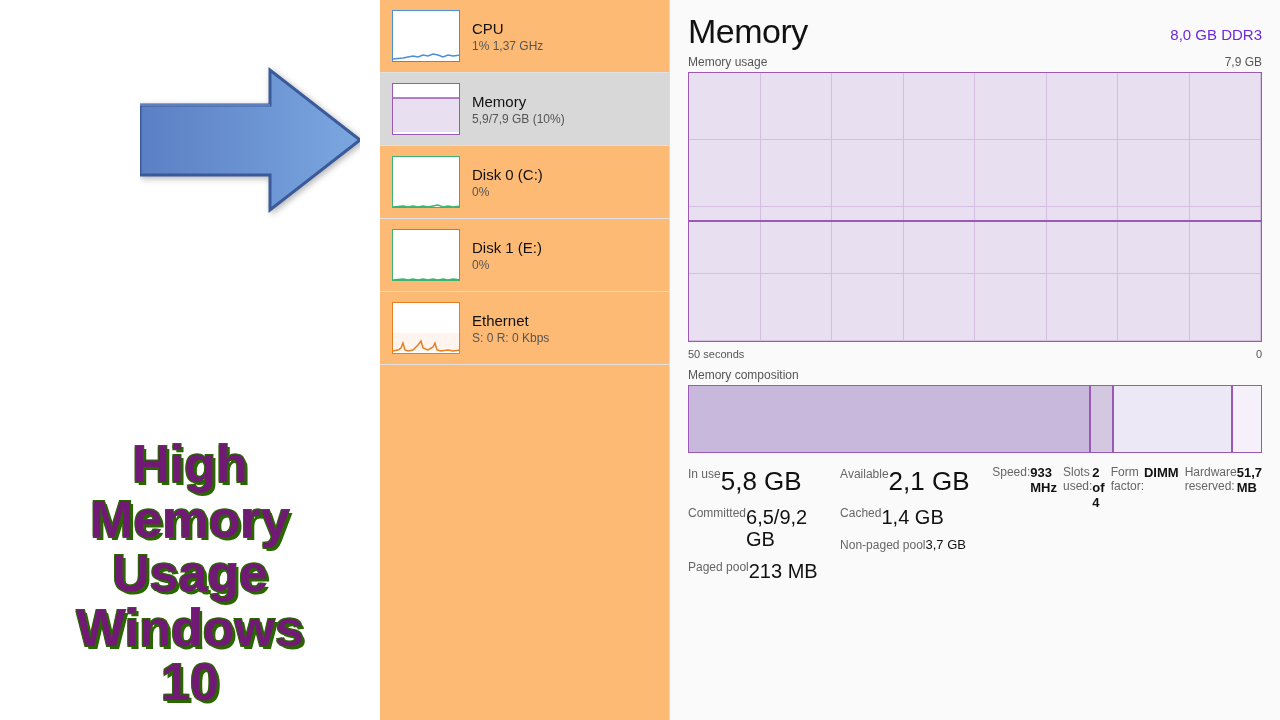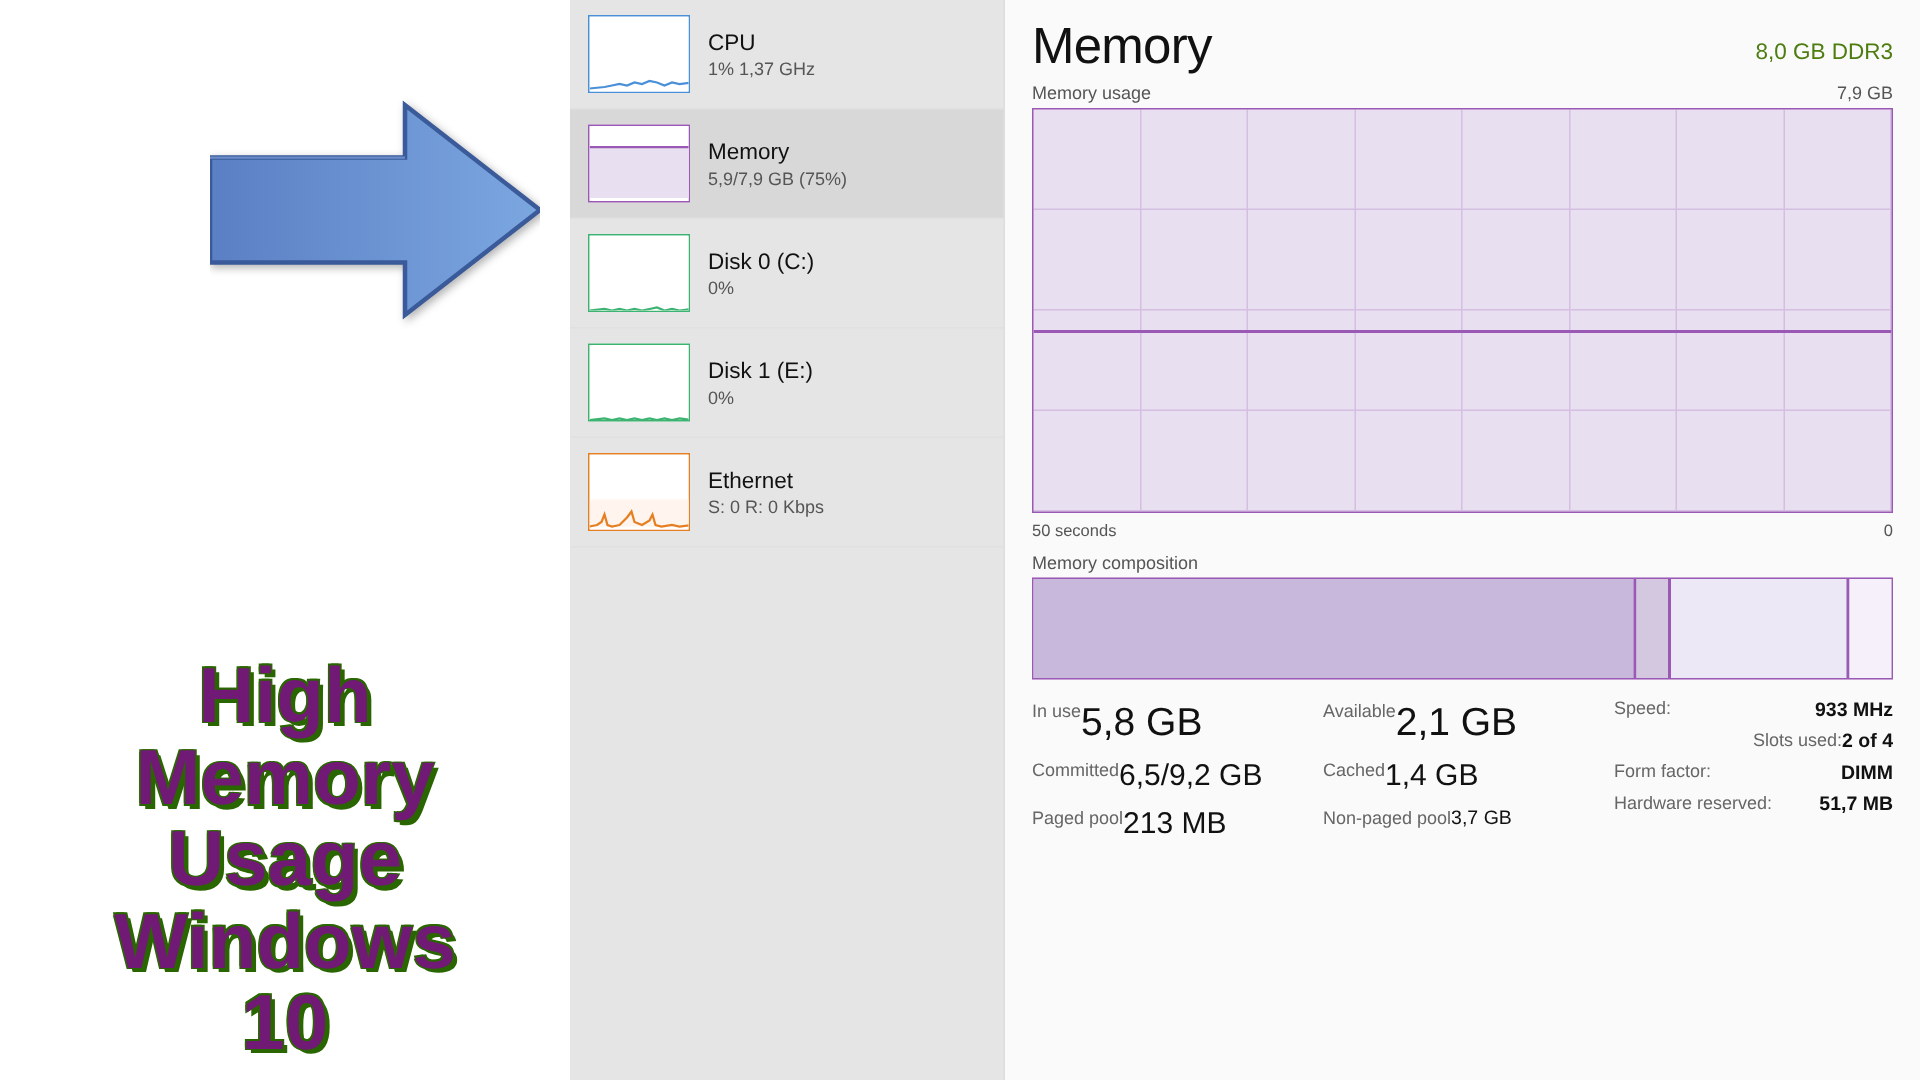--- a/index.html
+++ b/index.html
@@ -45,21 +45,21 @@
       color: #701a75;
       text-shadow: 3px 3px 0 #2a6600, -1px -1px 0 #2a6600, 1px -1px 0 #2a6600, -1px 1px 0 #2a6600;
       line-height: 1.05;
       font-family: Impact, Arial Black, sans-serif;
     }
 
     
     .sidebar {
       width: 290px;
       height: 720px;
-      background: #e5e5e5;
+      background: #fdba74;
       border-right: 1px solid #ddd;
       flex-shrink: 0;
       display: flex;
       flex-direction: column;
       padding-top: 0;
     }
 
     .sidebar-item {
       display: flex;
       align-items: center;
@@ -309,21 +309,21 @@
   <div class="sidebar-item active">
     <div class="mini-chart memory-chart">
       <svg width="68" height="52" viewBox="0 0 68 52">
         <rect width="68" height="52" fill="white"></rect>
         <rect x="0" y="14" width="68" height="34" fill="#e8e0f0"></rect>
         <line x1="0" y1="14" x2="68" y2="14" stroke="#9b59b6" stroke-width="1.5"></line>
       </svg>
     </div>
     <div class="sidebar-info">
       <span class="sidebar-item-name">Memory</span>
-      <span class="sidebar-item-value">5,9/7,9 GB (75%)</span>
+      <span class="sidebar-item-value">5,9/7,9 GB (10%)</span>
     </div>
   </div>
 
   <div class="sidebar-item">
     <div class="mini-chart disk0-chart">
       <svg width="68" height="52" viewBox="0 0 68 52">
         <rect width="68" height="52" fill="white"></rect>
         <polyline points="0,50 10,49 15,50 20,49 25,50 30,49 35,50 40,49 45,48 50,50 55,49 60,50 68,49" fill="none" stroke="#3cb371" stroke-width="1.5"></polyline>
       </svg>
     </div>
@@ -359,21 +359,21 @@
       <span class="sidebar-item-value">S: 0 R: 0 Kbps</span>
     </div>
   </div>
 
 </div>
 
 <div class="main-panel">
 
   <div class="main-header">
     <span class="main-title">Memory</span>
-    <span class="main-subtitle" style="font-size:15px; color:#4d7c0f; margin-top:14px;">8,0 GB DDR3</span>
+    <span class="main-subtitle" style="font-size:15px; color:#6d28d9; margin-top:14px;">8,0 GB DDR3</span>
   </div>
 
   <div class="section-label">
     <span>Memory usage</span>
     <span>7,9 GB</span>
   </div>
 
   <div class="chart-container usage-chart">
     <div class="chart-grid">
       <div class="grid-cell"></div>
@@ -455,21 +455,21 @@
       <div class="stat-item" style="margin-top:6px;">
         <span class="stat-label">Cached</span>
         <span class="stat-value" style="font-size:20px;">1,4 GB</span>
       </div>
       <div class="stat-item" style="margin-top:6px;">
         <span class="stat-label">Non-paged pool</span>
         <span class="stat-value" style="font-size:13px;">3,7 GB</span>
       </div>
     </div>
 
-    <div style="display:flex; flex-direction:column; gap:6px;">
+    <div style="display:flex; flex-direction:row; gap:6px;">
       <div style="display:flex; justify-content:space-between;">
         <span class="stat-small-label">Speed:</span>
         <span class="stat-small-value">933 MHz</span>
       </div>
       <div style="display:flex; justify-content:flex-end;">
         <span class="stat-small-label">Slots used:</span>
         <span class="stat-small-value">2 of 4</span>
       </div>
       <div style="display:flex; justify-content:space-between;">
         <span class="stat-small-label">Form factor:</span>

